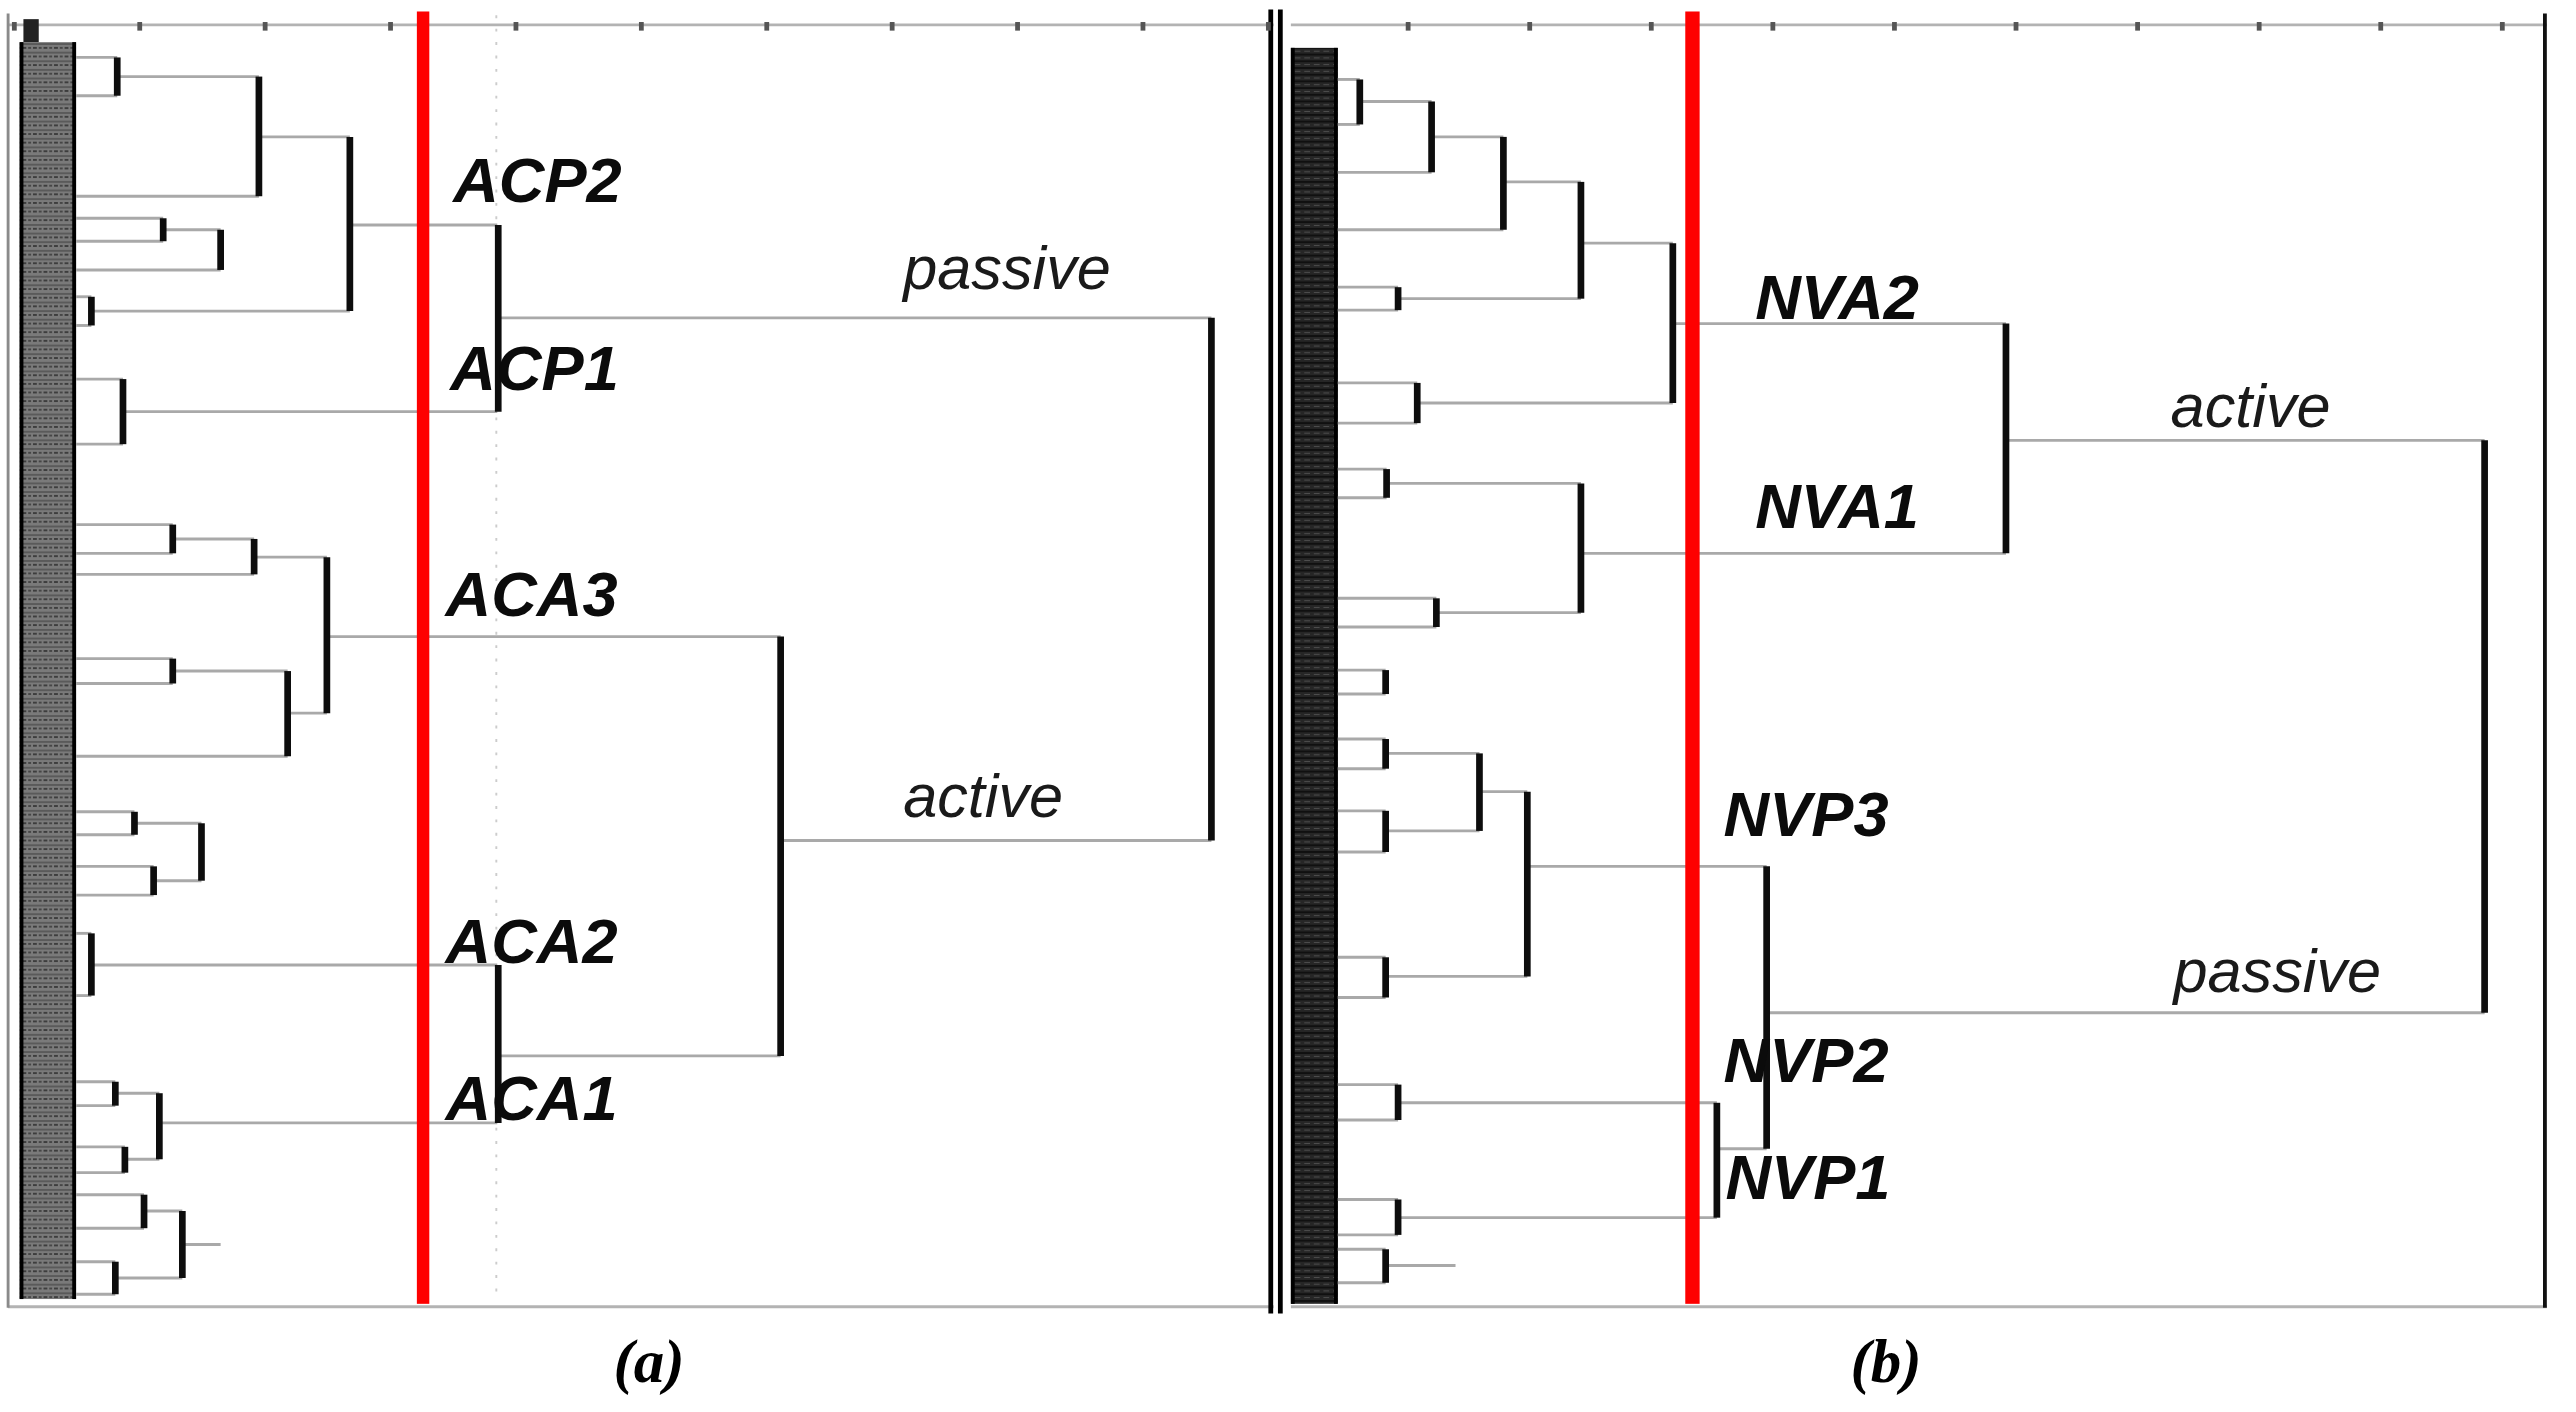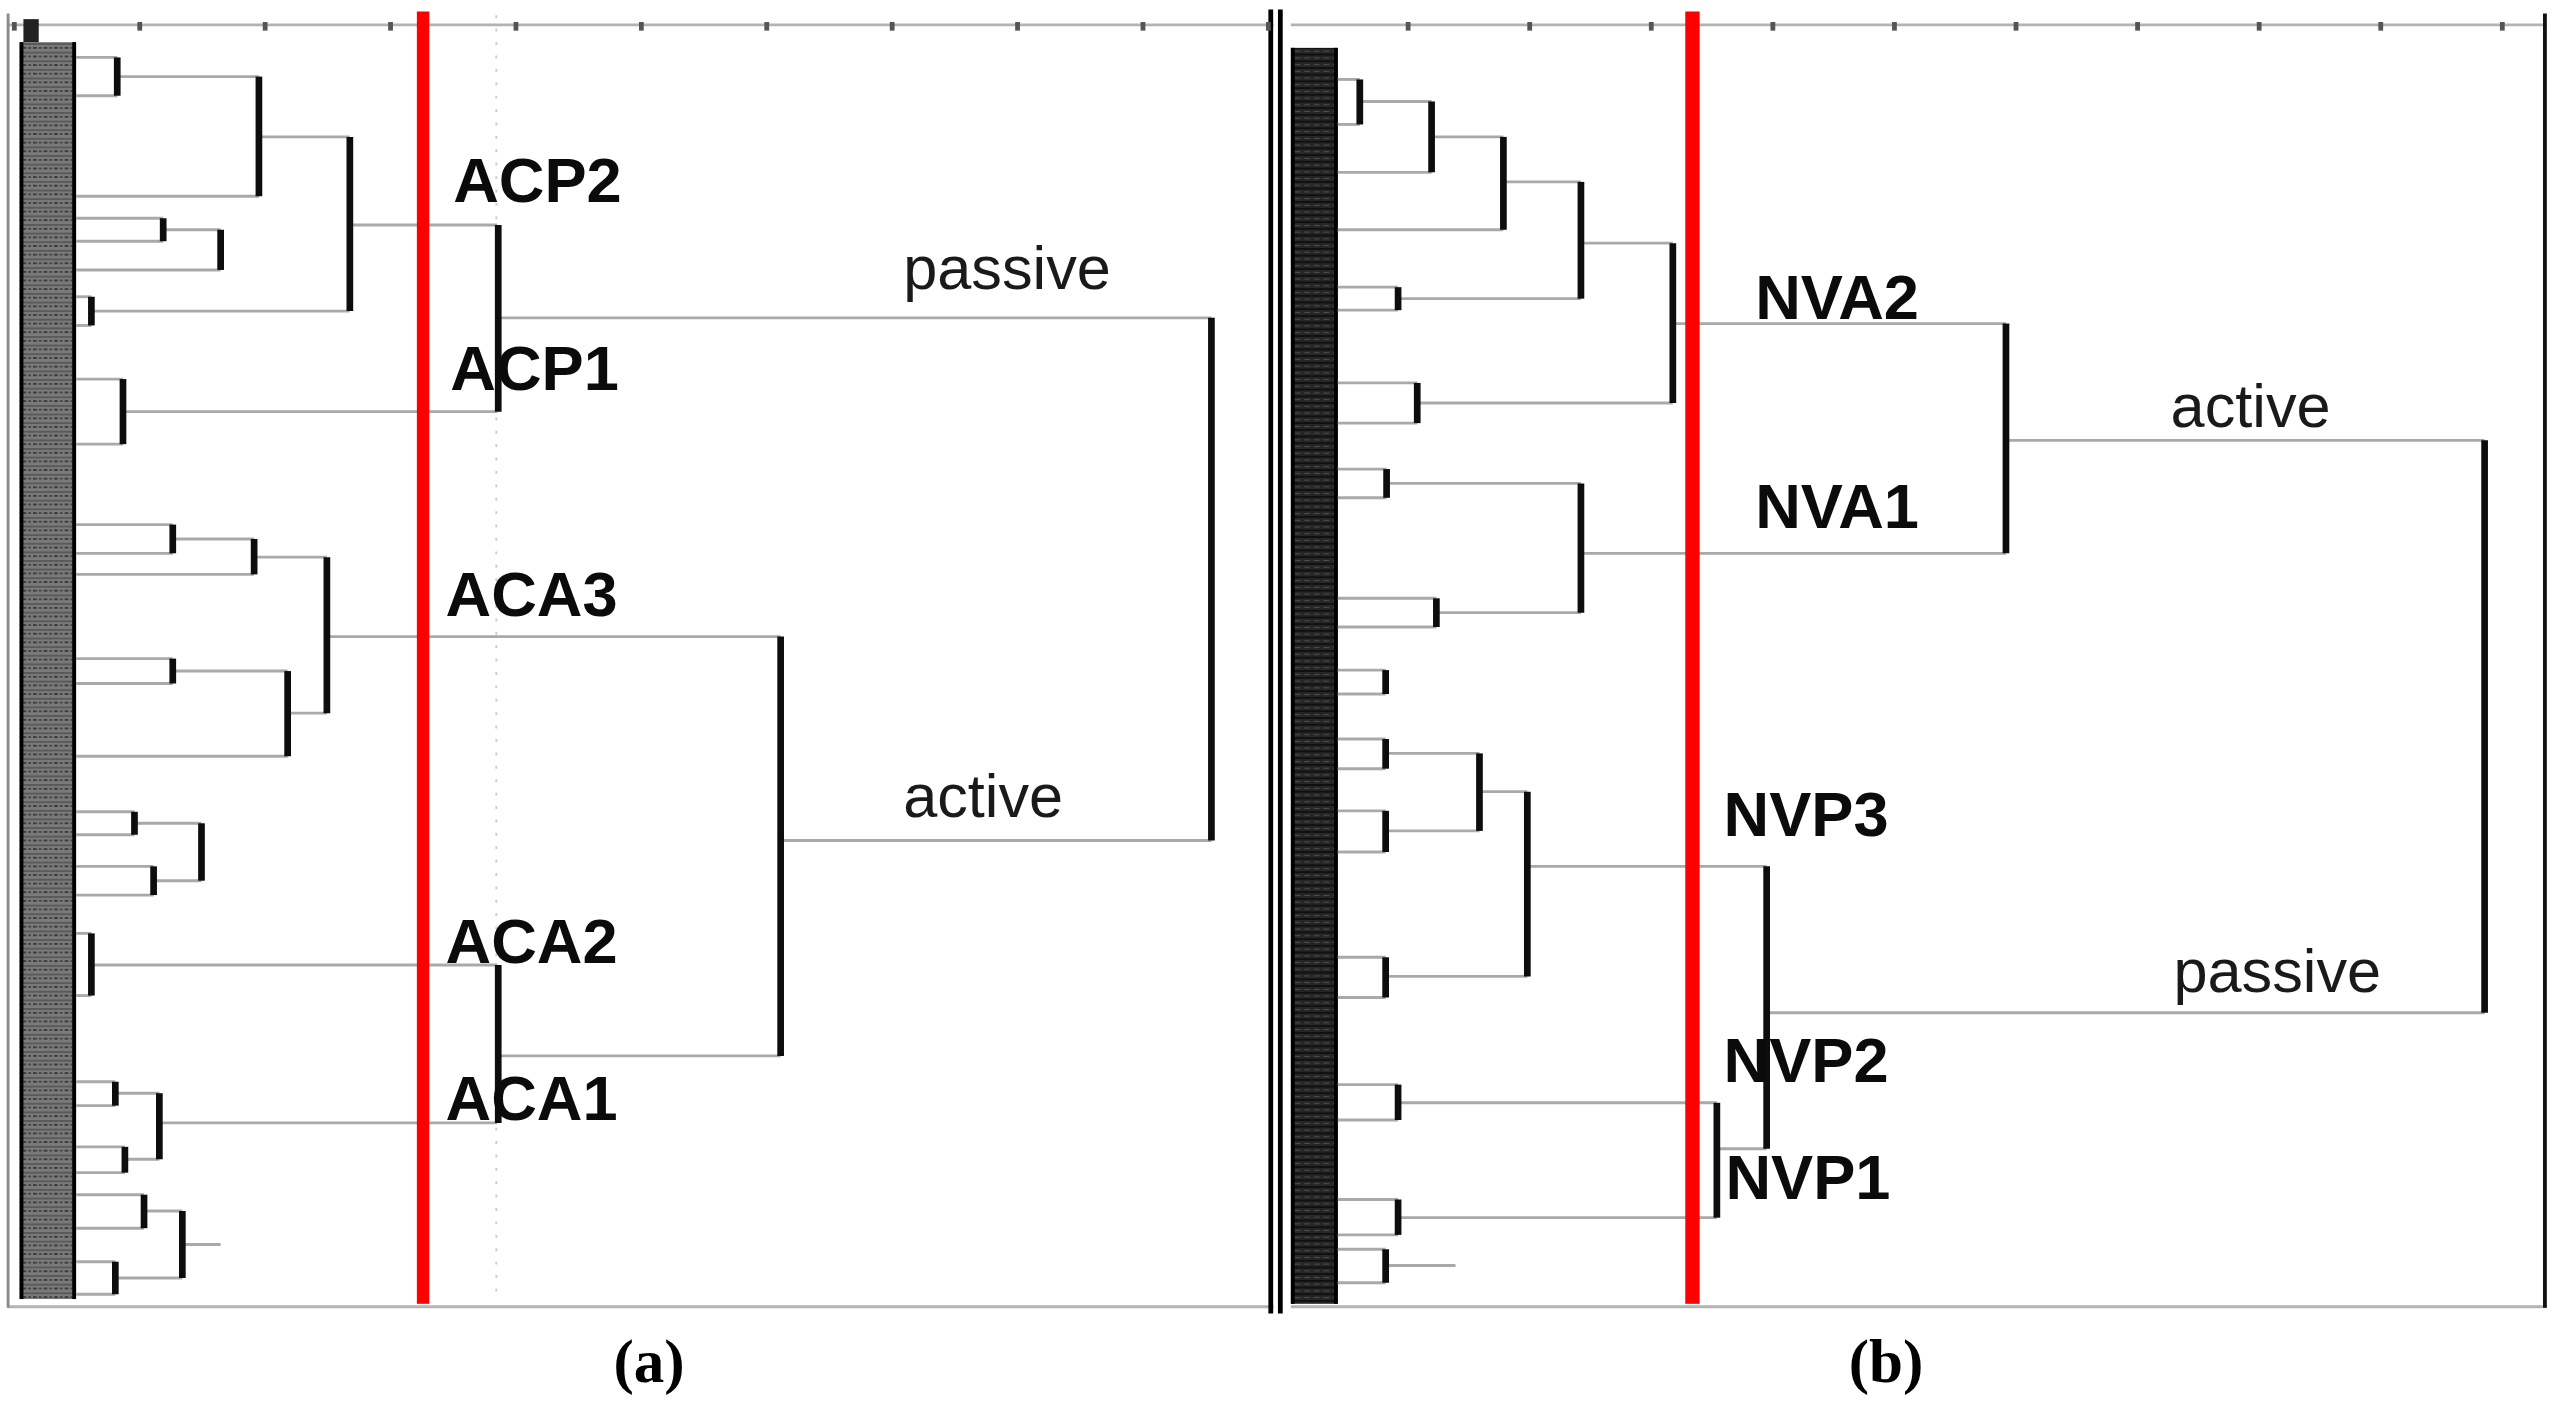--- a/index.html
+++ b/index.html
@@ -1,17 +1,17 @@
 <!DOCTYPE html>
 <html><head>
 <meta charset="utf-8">
 <style>
   html,body{margin:0;padding:0;background:#ffffff;}
   .figure{position:relative;width:2576px;height:1412px;background:#ffffff;overflow:hidden;
-          font-family:"Liberation Sans",sans-serif;}
+          font-family:"Liberation Sans",sans-serif;font-style:italic;}
   svg.dendro{position:absolute;left:0;top:0;}
   .caption{position:absolute;font-family:"Liberation Serif",serif;font-weight:bold;
            font-size:61px;color:#000;transform:translateX(-50%);white-space:nowrap;}
   text.clab{font-family:"Liberation Sans",sans-serif;font-weight:bold;fill:#0b0b0b;}
   text.gann{font-family:"Liberation Sans",sans-serif;font-weight:normal;fill:#1a1a1a;}
 </style>
 </head>
 <body>
 
 <div class="figure">

